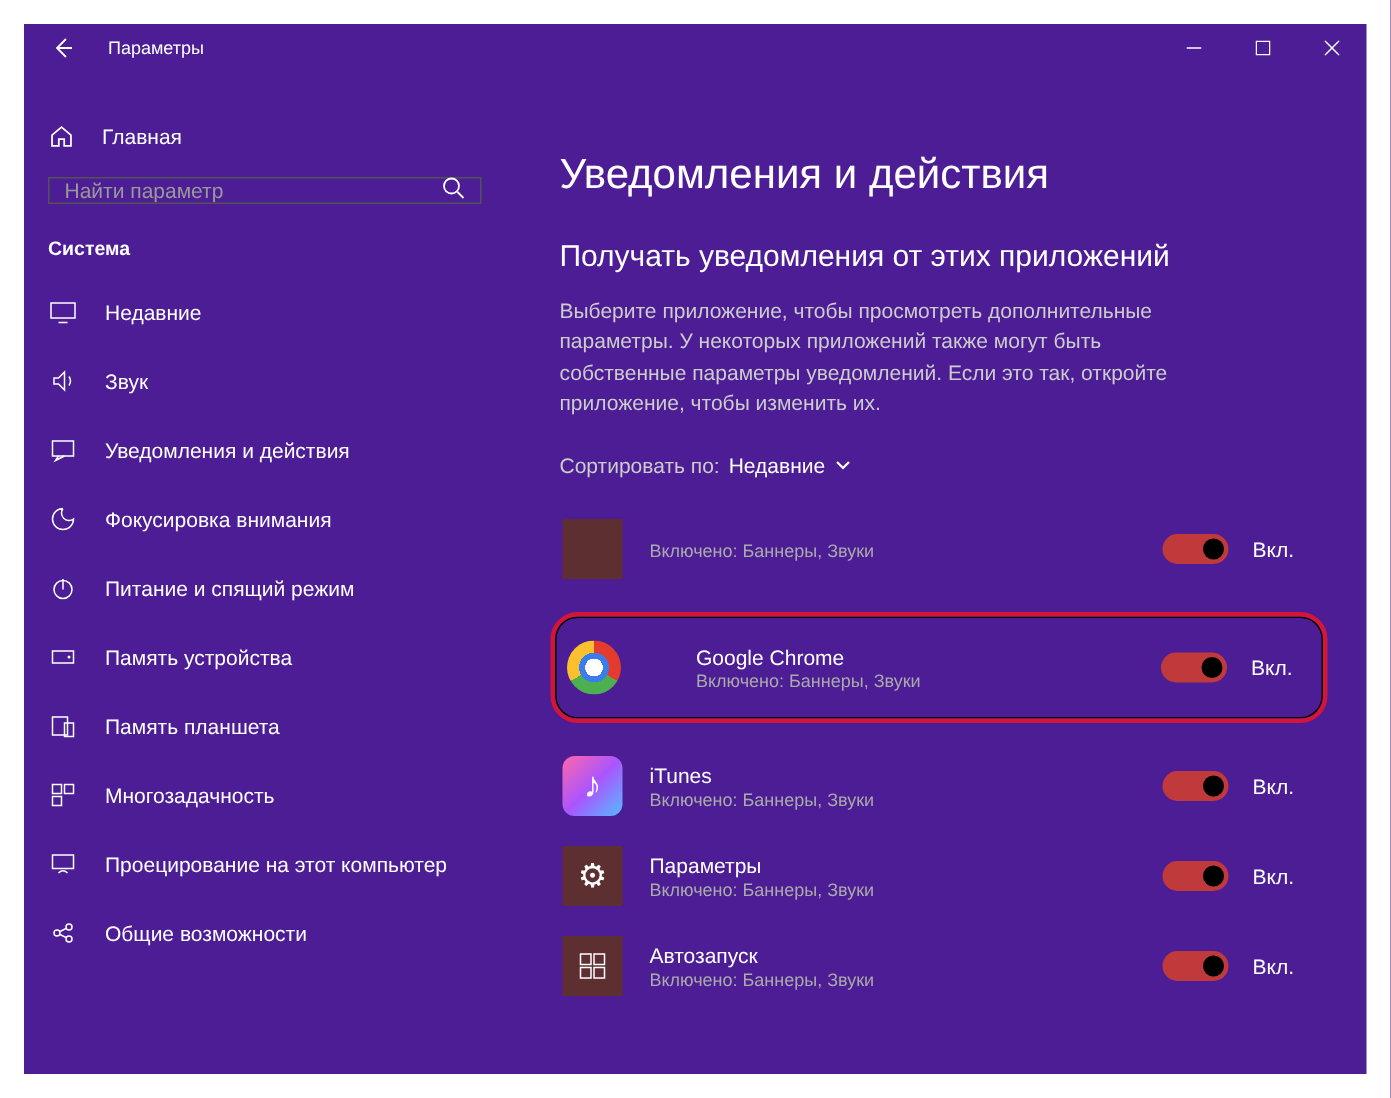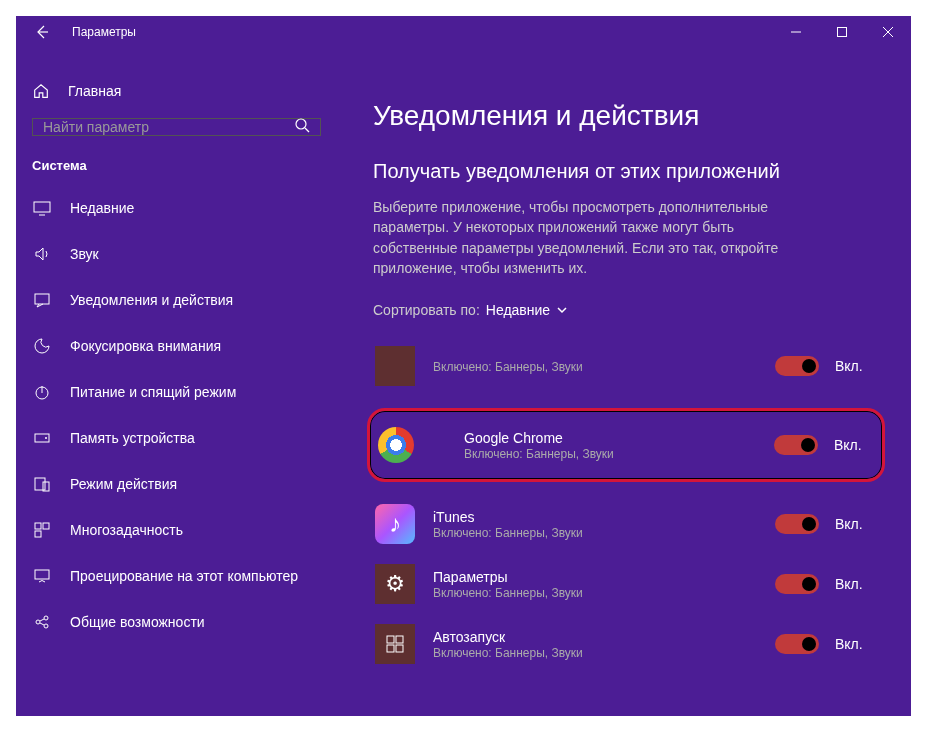--- a/index.html
+++ b/index.html
@@ -154,21 +154,21 @@
             </span>
             <span class="label">Память устройства</span>
           </div>
         <div class="sidebar-item">
             <span class="sicon">
               <svg width="18" height="18" viewBox="0 0 18 18">
                 <rect x="2" y="3" width="10" height="12" stroke="#fff" fill="none"></rect>
                 <rect x="10" y="7" width="6" height="9" stroke="#fff" fill="none"></rect>
               </svg>
             </span>
-            <span class="label">Режим действия</span>
+            <span class="label">Память планшета</span>
           </div>
         <div class="sidebar-item">
             <span class="sicon">
               <svg width="18" height="18" viewBox="0 0 18 18">
                 <rect x="2" y="2" width="6" height="6" stroke="#fff" fill="none"></rect>
                 <rect x="10" y="2" width="6" height="6" stroke="#fff" fill="none"></rect>
                 <rect x="2" y="10" width="6" height="6" stroke="#fff" fill="none"></rect>
               </svg>
             </span>
             <span class="label">Многозадачность</span>

